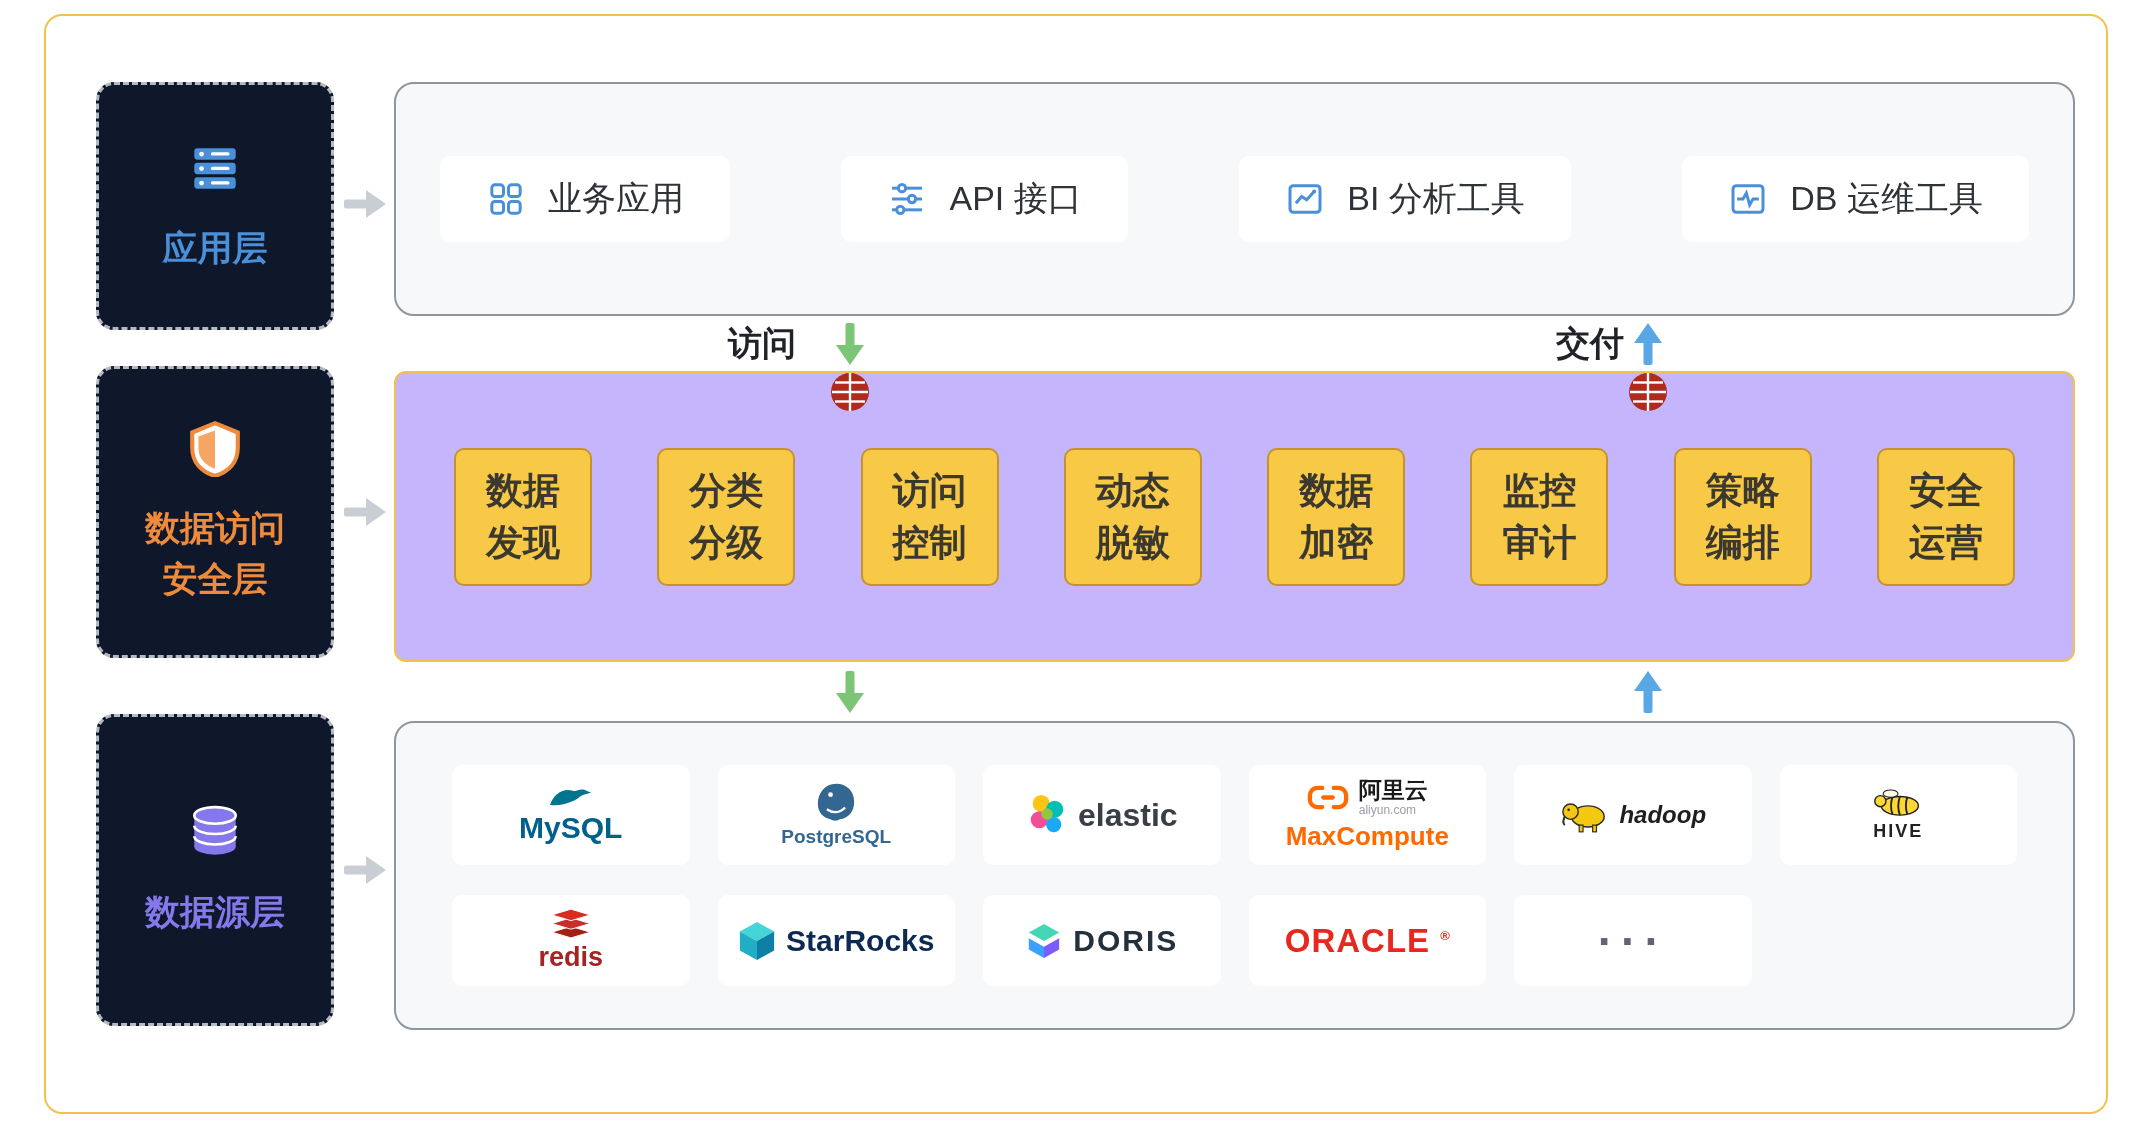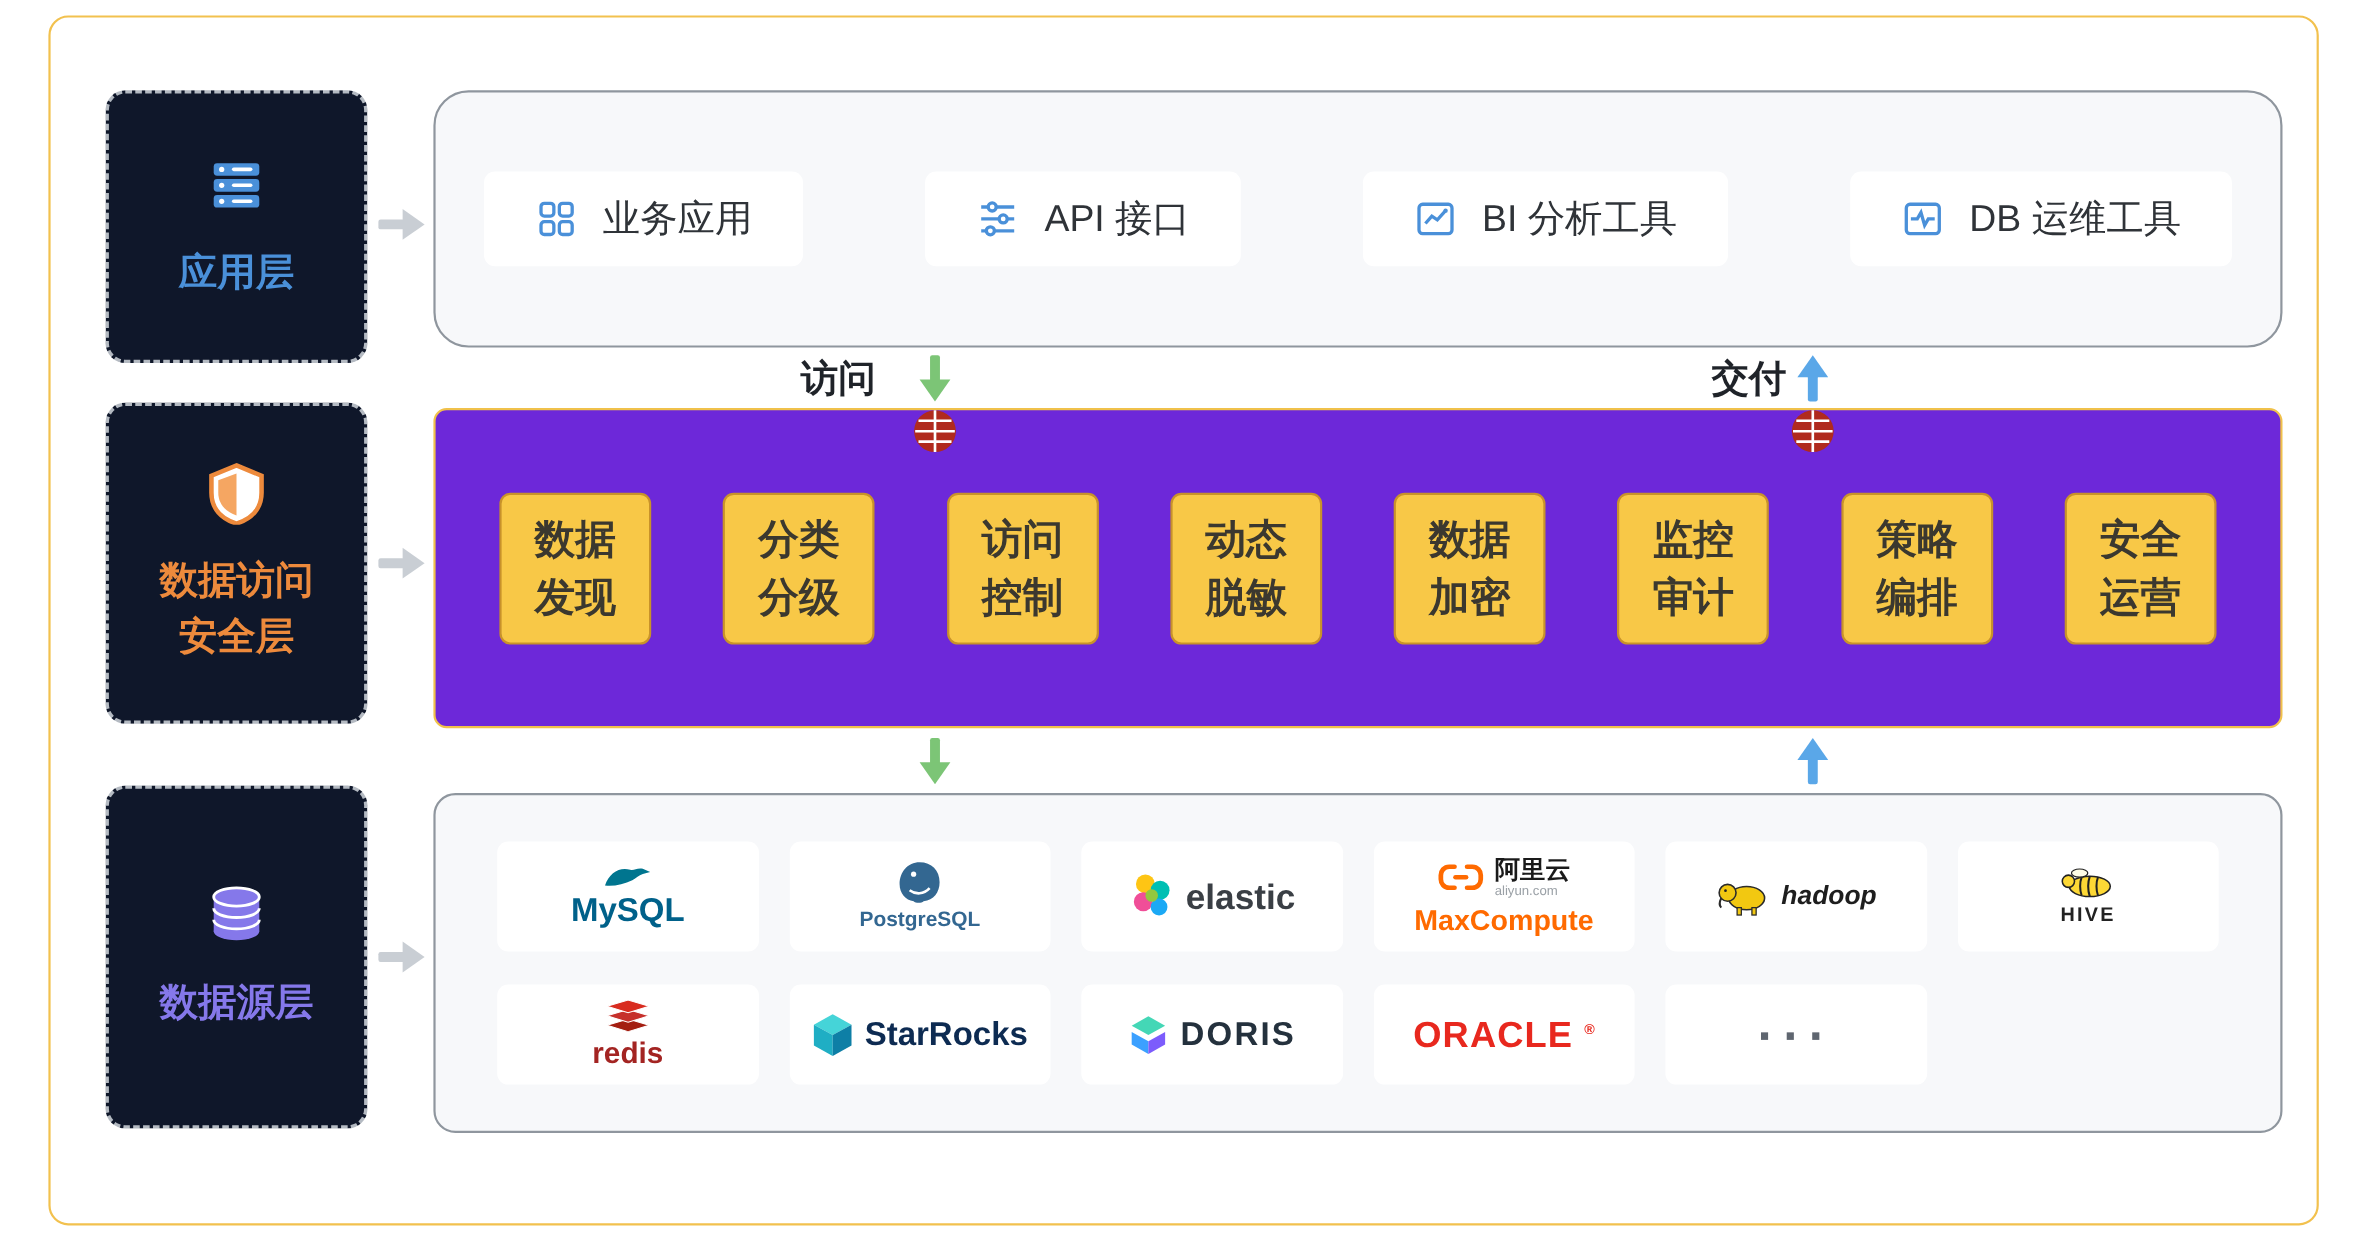--- a/index.html
+++ b/index.html
@@ -21,23 +21,23 @@
   .lbl-purple { color:#8578EA; }
 
   
   .gray-arrow { position:absolute; }
   #arr-app { left:342px; top:184px; }
   #arr-sec { left:342px; top:492px; }
   #arr-src { left:342px; top:850px; }
 
   
   .main-box { position:absolute; left:394px; width:1681px; }
-  #box-app { top:82px;  height:234px; background:#F7F8FA; border:2px solid #8F969E; border-radius:32px;
+  #box-app { top:82px;  height:234px; background:#F7F8FA; border:2px solid #8F969E; border-radius:20px;
              display:flex; align-items:center; justify-content:space-between; padding:0 44px; }
-  #box-sec { top:371px; height:291px; background:#6d28d9; border:2px solid #F0C14B; border-radius:12px;
+  #box-sec { top:371px; height:291px; background:#c4b5fd; border:2px solid #F0C14B; border-radius:12px;
              display:flex; align-items:center; justify-content:space-between; padding:0 58px; }
   #box-src { top:721px; height:309px; background:#F7F8FA; border:2px solid #8F969E; border-radius:20px;
              display:grid; grid-template-columns:repeat(6,1fr); column-gap:28px; row-gap:30px; padding:42px 56px; }
 
   
   .app-card { background:#ffffff; border-radius:10px; height:86px; display:flex; align-items:center;
               gap:22px; padding:0 46px; font-size:34px; color:#2F3338; font-weight:500; }
 
   
   .cap { width:138px; height:138px; background:#F8C847; border:2px solid #C8922A; border-radius:10px;

